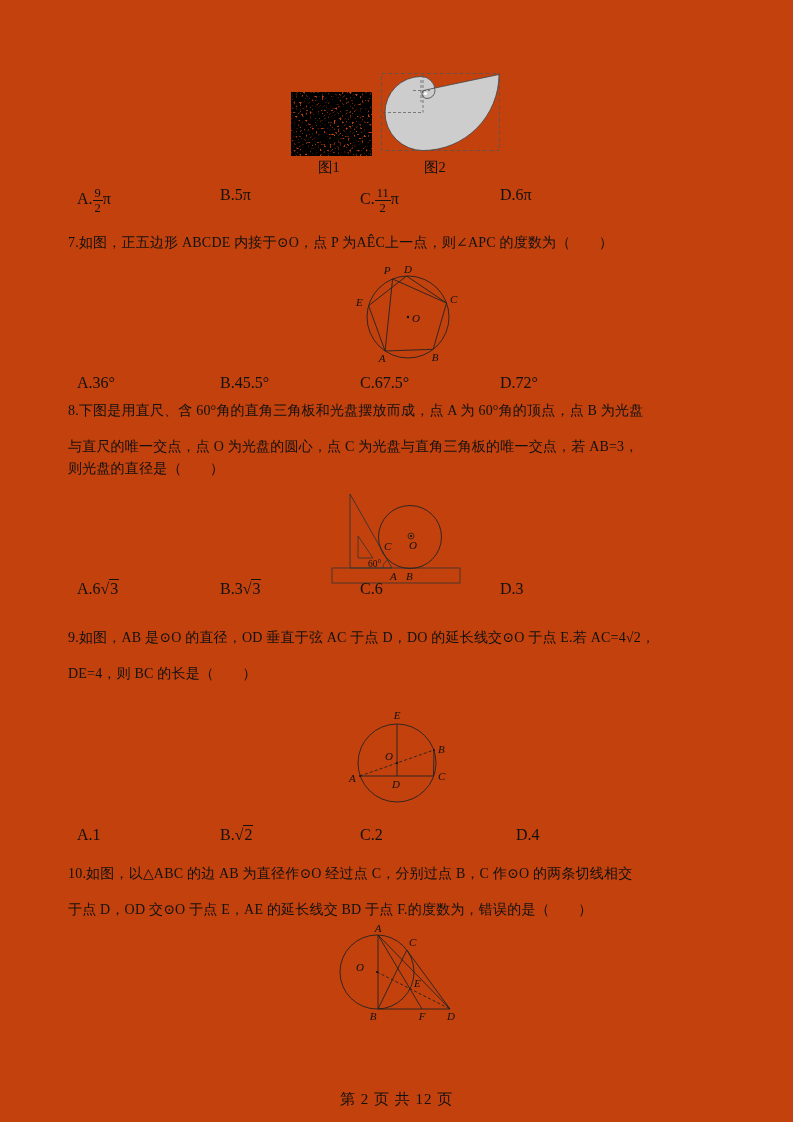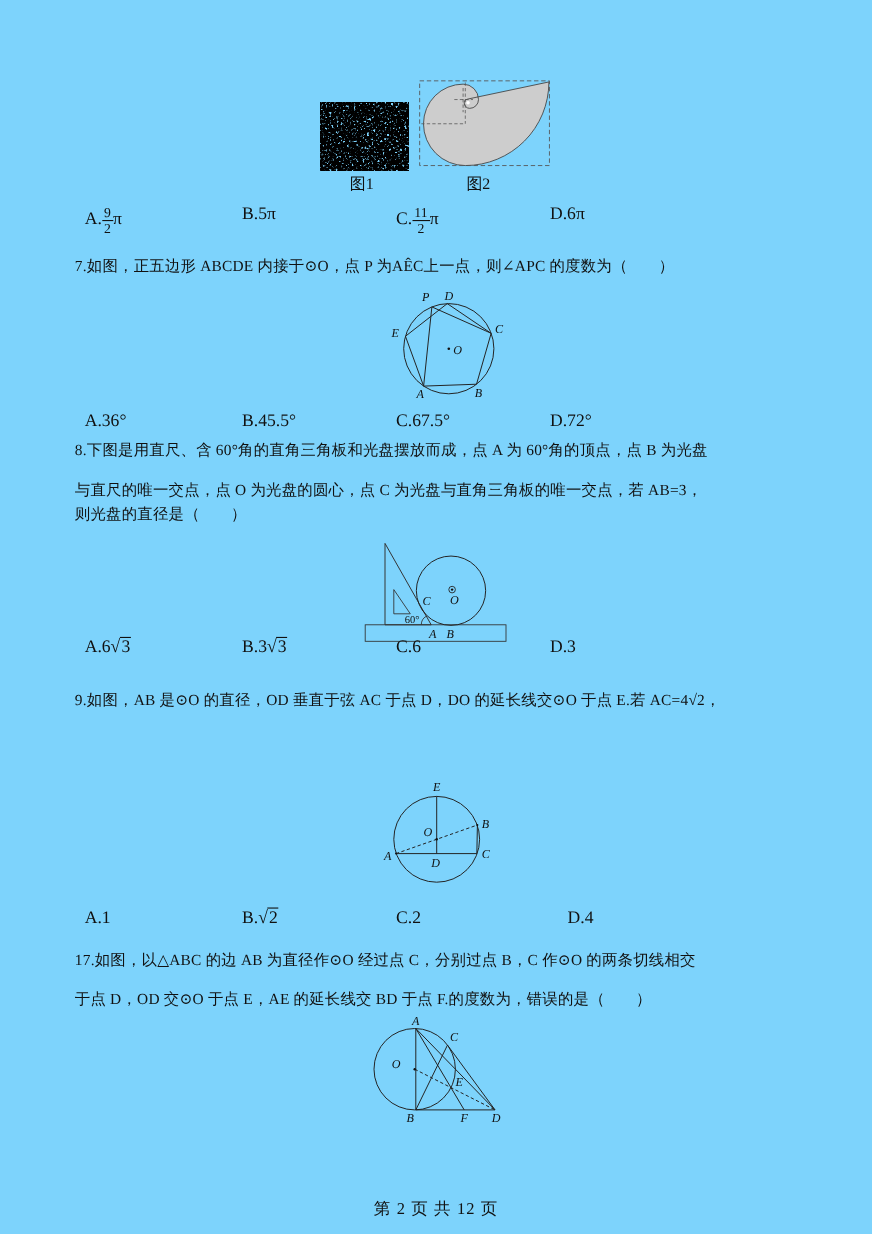--- a/index.html
+++ b/index.html
@@ -1,20 +1,20 @@
 <!DOCTYPE html>
 <html><head>
 <meta charset="utf-8">
 <style>
   html,body{margin:0;padding:0;}
   body{
     width:793px;height:1122px;position:relative;background:#ffffff;
     font-family:"Liberation Serif","DejaVu Serif",serif;color:#111;
   }
-  .page{position:absolute;inset:0;background:#7dd3fc;}
+  .page{position:absolute;inset:0;background:#c2410c;}
   .line{position:absolute;left:68px;width:676px;font-size:14px;
         letter-spacing:.2px;white-space:nowrap;line-height:22px;}
   .opt-row{position:absolute;left:0;width:793px;height:32px;}
   .opt{position:absolute;top:0;font-size:16px;white-space:nowrap;}
   .frac{display:inline-block;vertical-align:-0.65em;text-align:center;
         font-size:12.5px;line-height:1.12;}
   .fr-num{display:block;border-bottom:1px solid #111;padding:0 2px;}
   .fr-den{display:block;}
   .sqrt{white-space:nowrap;}
   .sq-rad{border-top:1.2px solid #111;padding:0 1px;}
@@ -100,20 +100,21 @@
   </svg>
 
   <div class="opt-row" style="top:580px">
     <span class="opt" style="left:77px"><span>A.6</span><span class="sqrt">√<span class="sq-rad">3</span></span></span>
     <span class="opt" style="left:220px"><span>B.3</span><span class="sqrt">√<span class="sq-rad">3</span></span></span>
     <span class="opt" style="left:360px">C.6</span>
     <span class="opt" style="left:500px">D.3</span>
   </div>
 
   <div class="line" style="top:627px">9.如图，AB 是⊙O 的直径，OD 垂直于弦 AC 于点 D，DO 的延长线交⊙O 于点 E.若 AC=4√2，</div>
+  <div class="line" style="top:663px">DE=4，则 BC 的长是（　　）</div>
 
   <svg class="fig" style="left:332px;top:708px" width="150" height="105" viewBox="0 0 150 105">
     <circle cx="65" cy="55" r="39" fill="none" stroke="#222" stroke-width="0.9"></circle>
     <path d="M65,16 L65,68" stroke="#222" stroke-width="0.9" fill="none"></path>
     <path d="M28,68 L101.5,68" stroke="#222" stroke-width="0.9" fill="none"></path>
     <path d="M102,42 L101.5,68" stroke="#222" stroke-width="0.9" fill="none"></path>
     <path d="M28,68 L102,42" stroke="#222" stroke-width="0.9" fill="none" stroke-dasharray="3 2.2"></path>
     <circle cx="65" cy="55" r="1.1" fill="#111"></circle>
     <circle cx="28" cy="68" r="0.9" fill="#111"></circle>
     <circle cx="102" cy="42" r="0.9" fill="#111"></circle>
@@ -125,21 +126,21 @@
     <text x="64" y="80" text-anchor="middle">D</text>
   </svg>
 
   <div class="opt-row" style="top:826px">
     <span class="opt" style="left:77px">A.1</span>
     <span class="opt" style="left:220px"><span>B.</span><span class="sqrt">√<span class="sq-rad">2</span></span></span>
     <span class="opt" style="left:360px">C.2</span>
     <span class="opt" style="left:516px">D.4</span>
   </div>
 
-  <div class="line" style="top:863px">17.如图，以△ABC 的边 AB 为直径作⊙O 经过点 C，分别过点 B，C 作⊙O 的两条切线相交</div>
+  <div class="line" style="top:863px">10.如图，以△ABC 的边 AB 为直径作⊙O 经过点 C，分别过点 B，C 作⊙O 的两条切线相交</div>
   <div class="line" style="top:899px">于点 D，OD 交⊙O 于点 E，AE 的延长线交 BD 于点 F.的度数为，错误的是（　　）</div>
 
   <svg class="fig" style="left:312px;top:924px" width="170" height="100" viewBox="0 0 170 100">
     <circle cx="65" cy="48" r="37" fill="none" stroke="#222" stroke-width="0.9"></circle>
     <path d="M66,11 L66,85" stroke="#222" stroke-width="0.9" fill="none"></path>
     <path d="M66,85 L138,85" stroke="#222" stroke-width="0.9" fill="none"></path>
     <path d="M66,11 L138,85" stroke="#222" stroke-width="0.9" fill="none"></path>
     <path d="M66,11 L110,85" stroke="#222" stroke-width="0.9" fill="none"></path>
     <path d="M66,85 L94.8,26.1" stroke="#222" stroke-width="0.9" fill="none"></path>
     <path d="M94.8,26.1 L138,85" stroke="#222" stroke-width="0.9" fill="none"></path>

